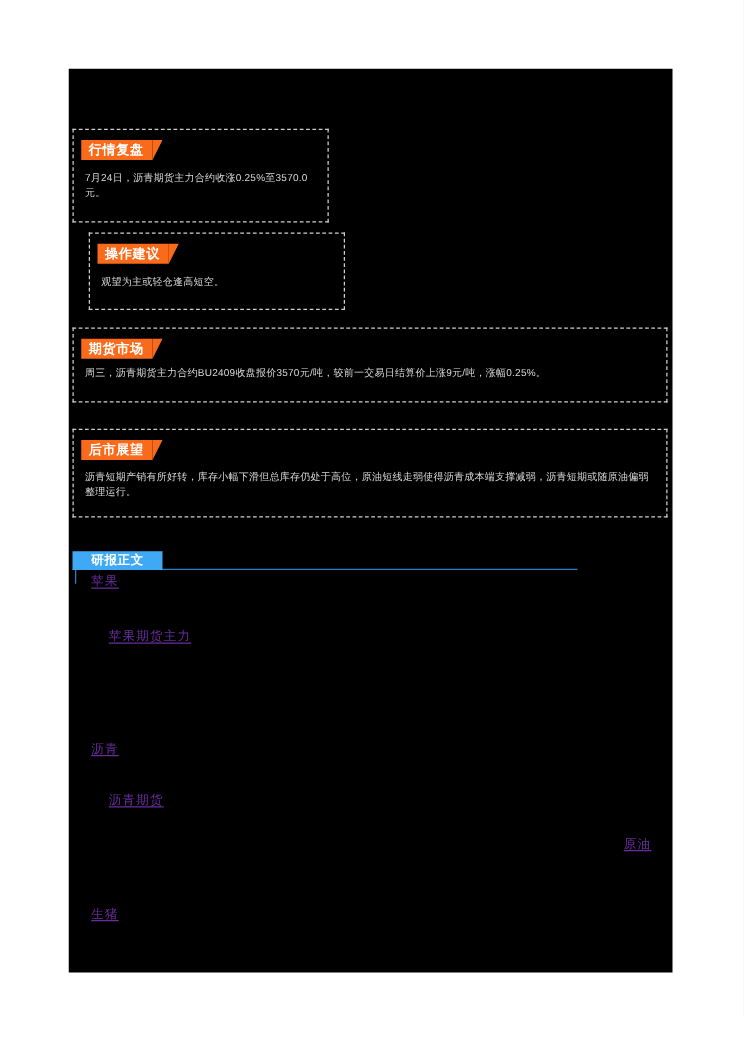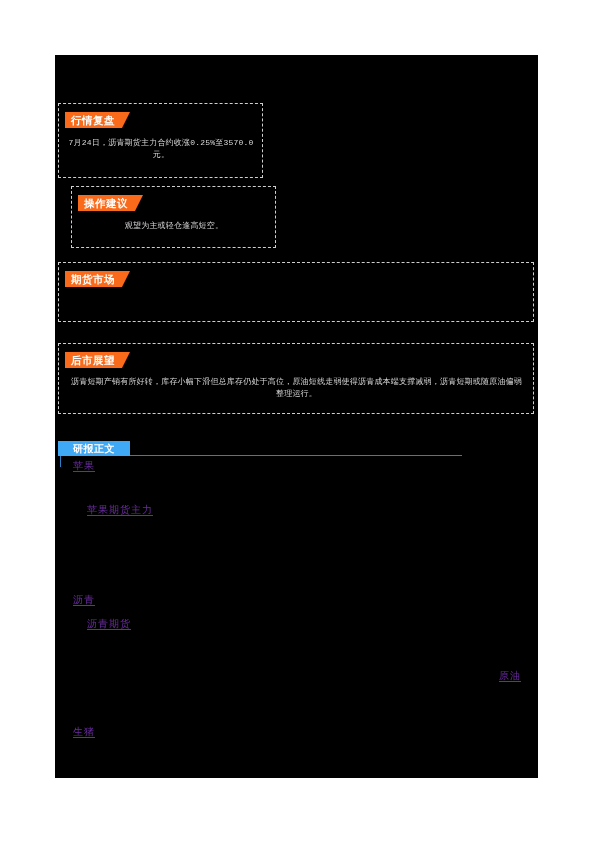--- a/index.html
+++ b/index.html
@@ -84,22 +84,21 @@
   
   .block-text {
     position: absolute;
     left: 9px;
     right: 8px;
     top: 33px;
     color: #d8d8d8;
     font-size: 8px;
     line-height: 12px;
     letter-spacing: 0.2px;
-    font-family: Liberation Mono, monospace;
-    text-align: center;
+    font-family: Liberation Sans, sans-serif;
   }
   .block.b3 .block-text { top: 30px; }
   .block.b4 .block-text { top: 32px; }
 
   
   #report-section {
     position: absolute;
     left: 3px;
     top: 383px;
     width: 476px;
@@ -168,37 +167,38 @@
         <div class="tag-tail"></div>
       </div>
       <div class="block-text">观望为主或轻仓逢高短空。</div>
     </div>
 
     <div class="block b3">
       <div class="tag-wrap">
         <div class="tag-body">期货市场</div>
         <div class="tag-tail"></div>
       </div>
+      <div class="block-text">周三，沥青期货主力合约BU2409收盘报价3570元/吨，较前一交易日结算价上涨9元/吨，涨幅0.25%。</div>
     </div>
 
     <div class="block b4">
       <div class="tag-wrap">
         <div class="tag-body">后市展望</div>
         <div class="tag-tail"></div>
       </div>
       <div class="block-text">沥青短期产销有所好转，库存小幅下滑但总库存仍处于高位，原油短线走弱使得沥青成本端支撑减弱，沥青短期或随原油偏弱整理运行。</div>
     </div>
 
     <div id="report-section">
       <span class="blue-tab">研报正文</span>
       <div class="blue-rule"></div>
       <div class="blue-stub"></div>
     </div>
 
     <a class="link" style="left:18px;  top:404px;">苹果</a>
     <a class="link" style="left:32px;  top:448px;">苹果期货主力</a>
     <a class="link" style="left:18px;  top:538px;">沥青</a>
-    <a class="link" style="left:32px;  top:562px;">沥青期货</a>
+    <a class="link" style="left:32px;  top:579px;">沥青期货</a>
     <a class="link" style="left:444px; top:615px;font-family:Liberation Mono, monospace;">原油</a>
     <a class="link" style="left:18px;  top:670px;">生猪</a>
 
   </div>
 </div>
 
 </body></html>

